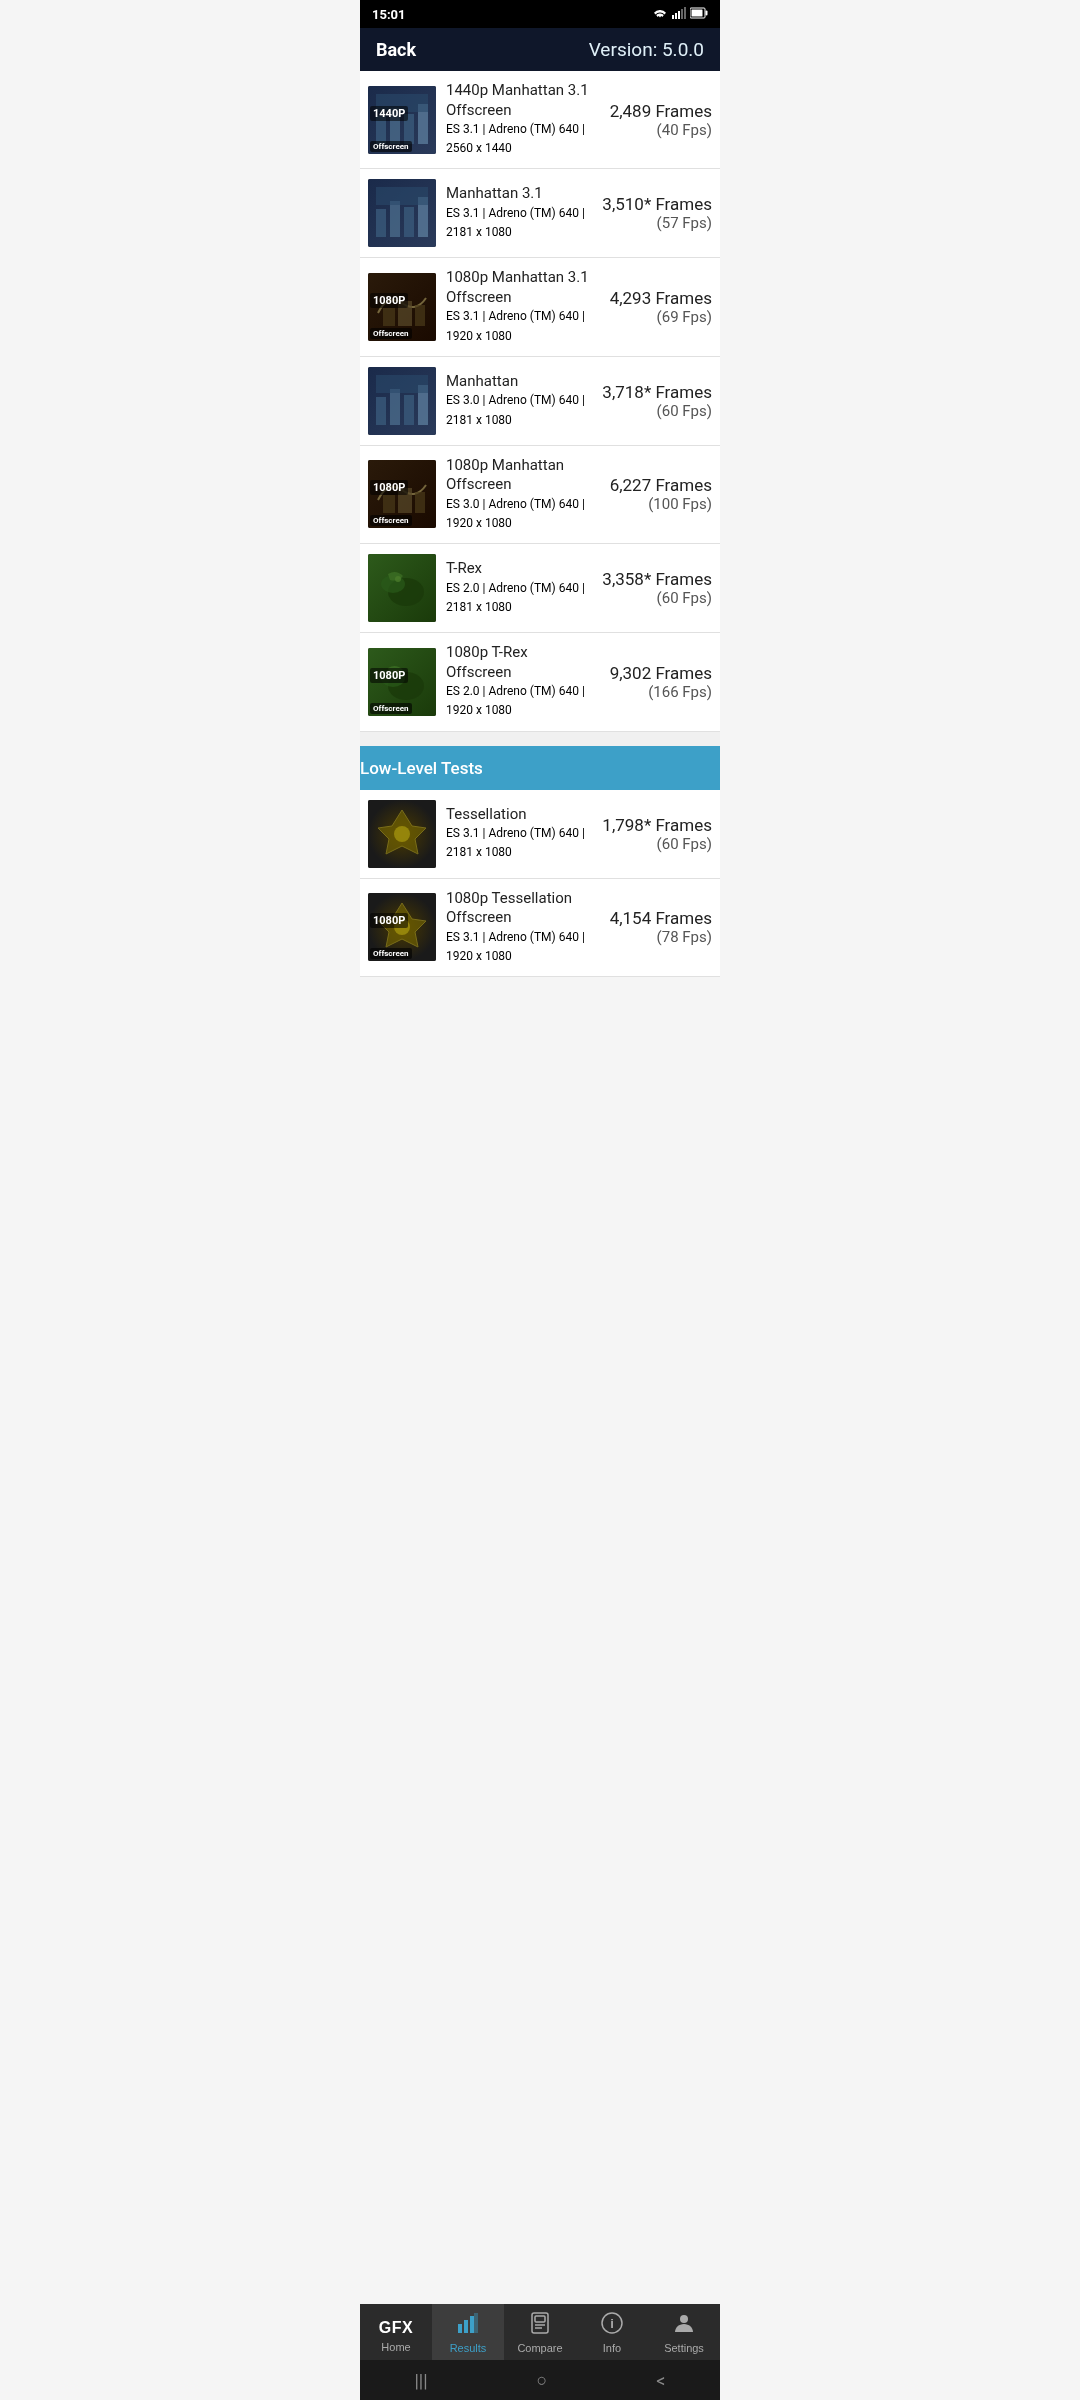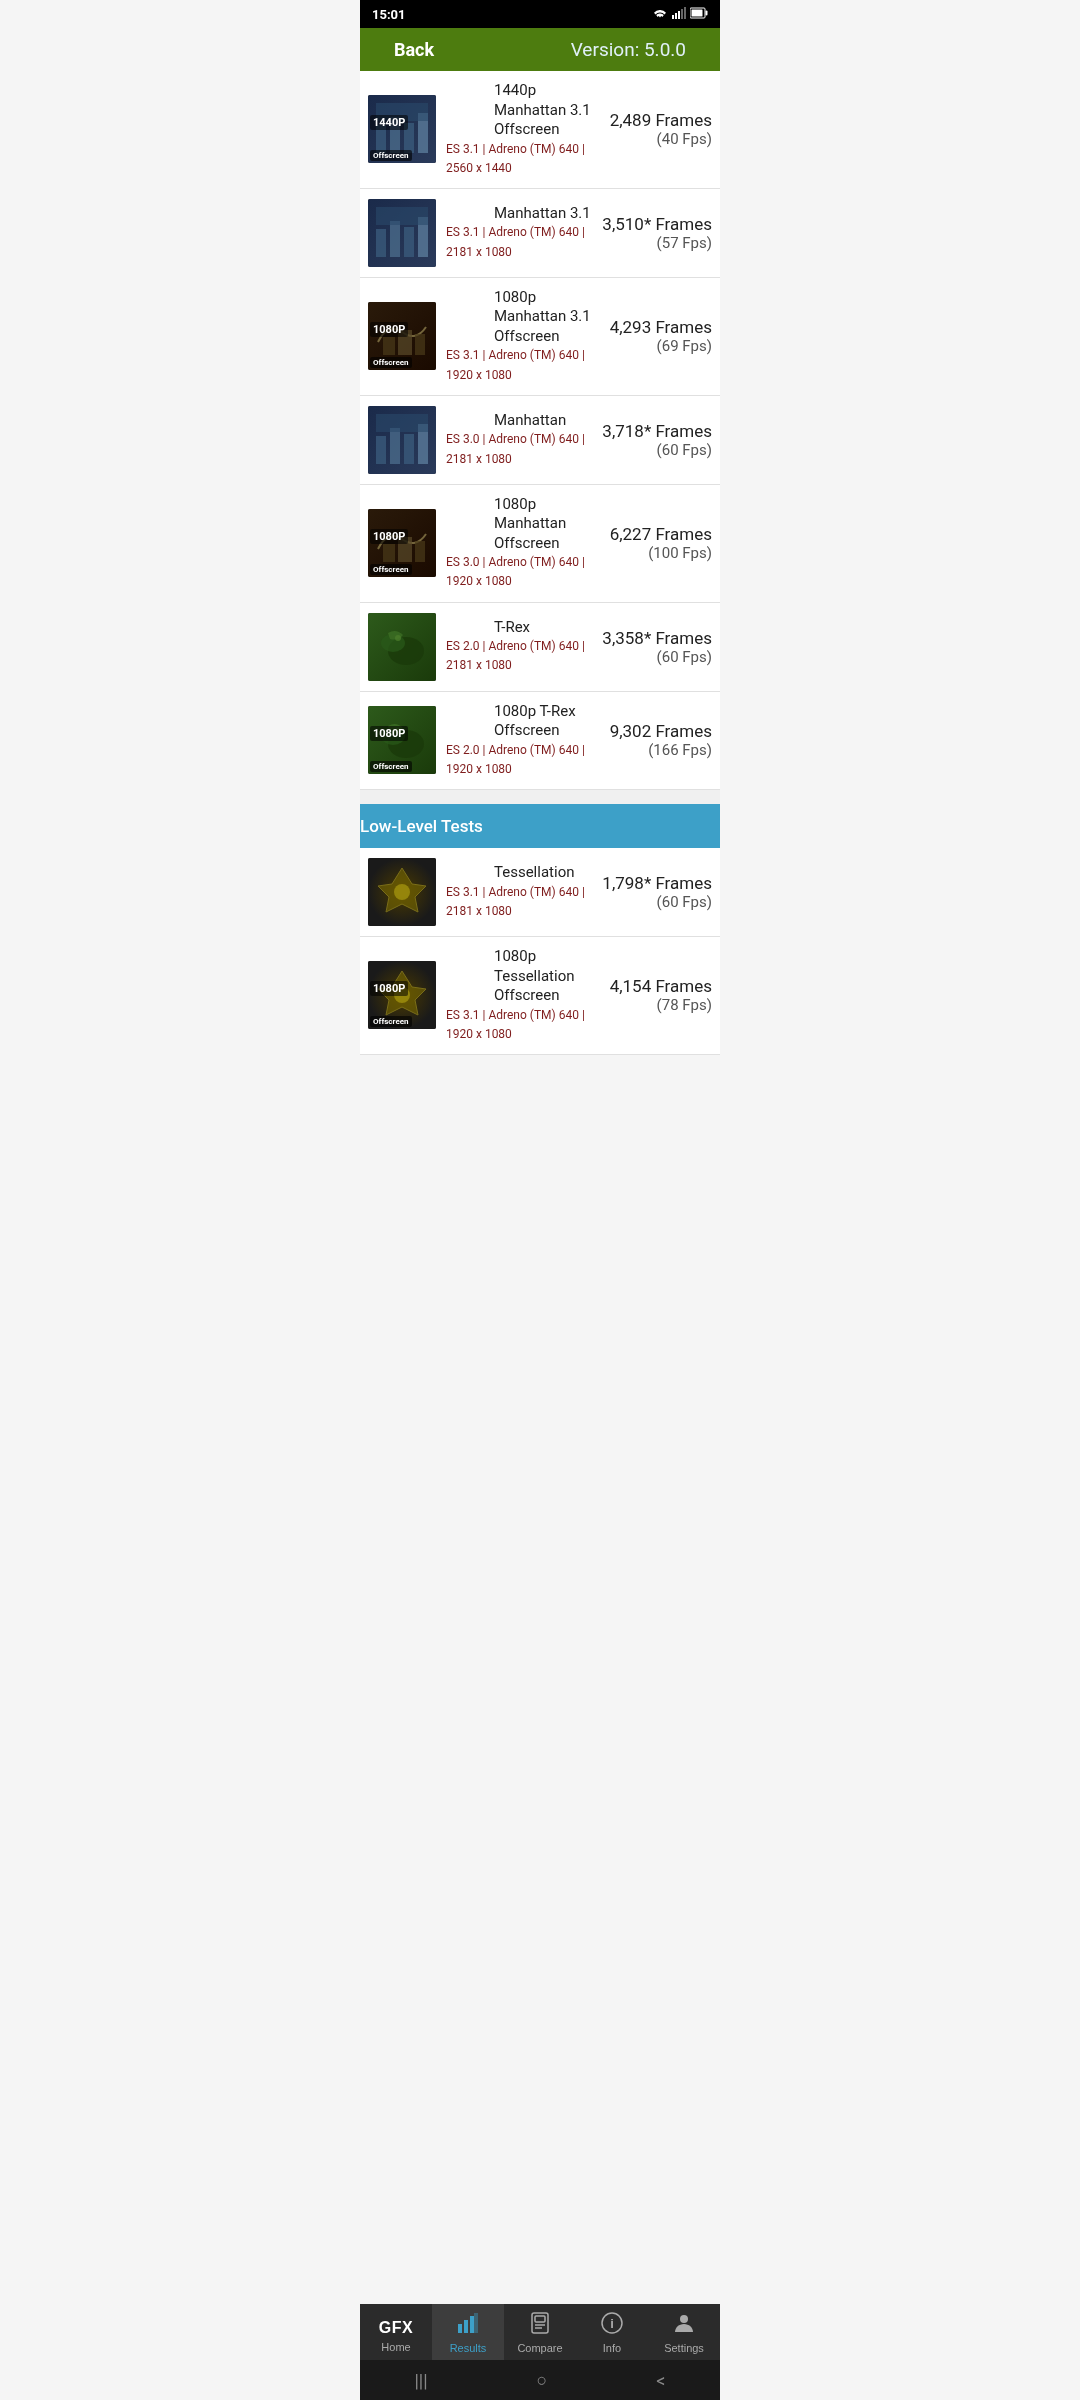--- a/index.html
+++ b/index.html
@@ -22,22 +22,22 @@
       align-items: center;
       padding: 6px 12px;
       height: 28px;
       gap: 46px;
     }
     .status-time { font-size: 13px; font-weight: bold; }
     .status-icons { display: flex; align-items: center; gap: 4px; font-size: 12px; }
 
     
     .header {
-      background: #4d7c0f;
-      padding: 10px 34px;
+      background: #0f172a;
+      padding: 10px 16px;
       display: flex;
       flex-direction: column;
     }
     .header-top {
       display: flex;
       justify-content: space-between;
       align-items: center;
     }
     .back-btn {
       color: #fff;
@@ -104,25 +104,24 @@
     }
 
     .benchmark-info {
       flex: 1;
     }
     .benchmark-name {
       font-size: 15px;
       color: #222;
       font-weight: 400;
       line-height: 1.3;
-      margin-left: 48px;
     }
     .benchmark-detail {
       font-size: 12px;
-      color: #7f1d1d;
+      color: #000000;
       line-height: 1.6;
     }
     .benchmark-result {
       text-align: right;
       flex-shrink: 0;
       min-width: 120px;
     }
     .result-frames {
       font-size: 17px;
       color: #222;

